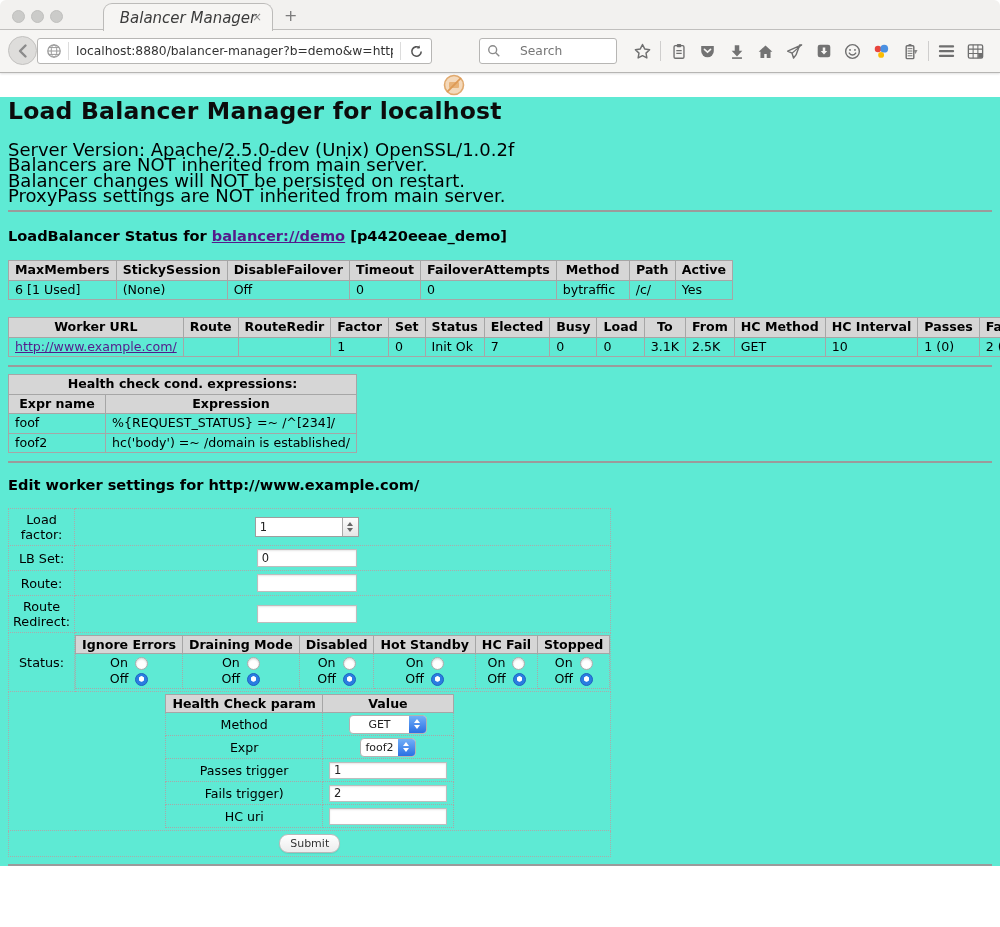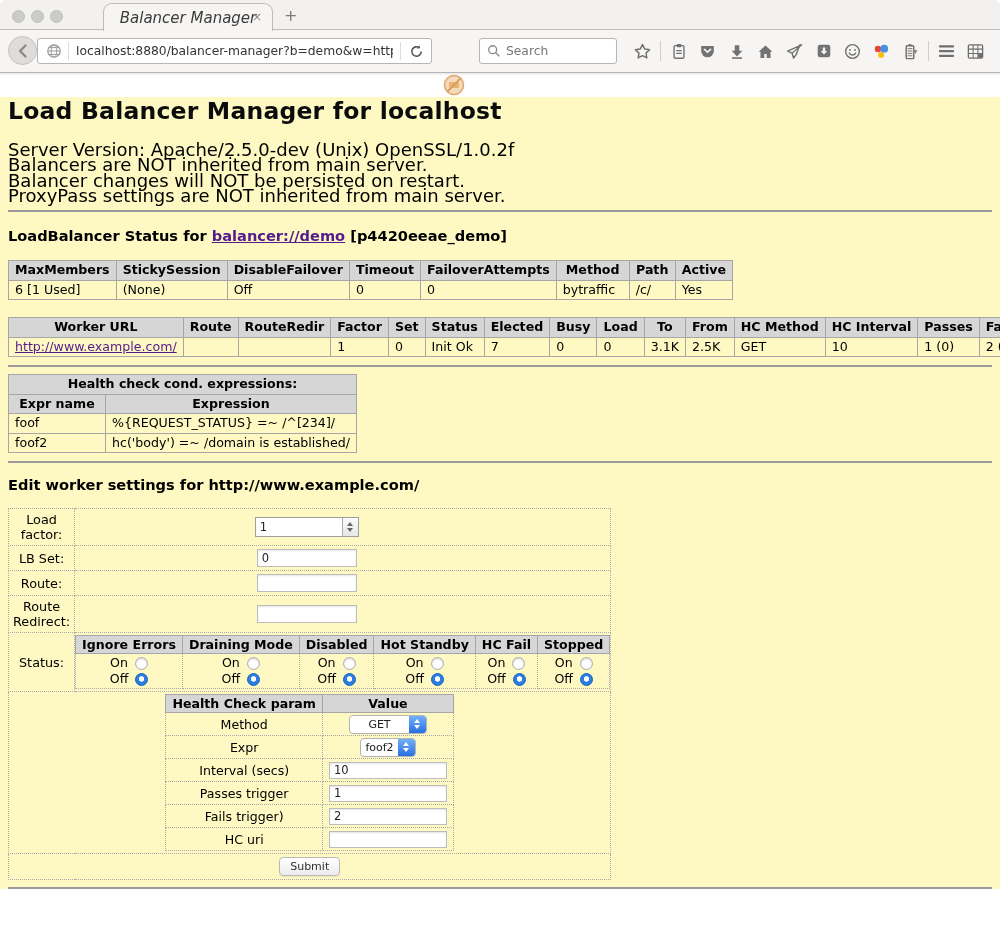--- a/index.html
+++ b/index.html
@@ -17,30 +17,30 @@
 
   .navbar{height:42px;background:#f6f5f3;border-bottom:1px solid #b6b5b3;position:relative;box-shadow:0 1px 2px rgba(0,0,0,.12);}
   .backbtn{position:absolute;left:8px;top:6px;width:29px;height:29px;border-radius:50%;background:#dedddb;border:1px solid #c3c2c0;box-sizing:border-box;display:flex;align-items:center;justify-content:center;}
   .backbtn svg{display:block;}
   .urlbar{position:absolute;left:37px;top:8px;width:395px;height:26px;background:#fff;border:1px solid #b7b6b4;border-radius:3px;box-sizing:border-box;display:flex;align-items:center;overflow:hidden;}
   .urlbar .globe{margin:0 6px 0 8px;flex:0 0 auto;}
   .urlbar .vsep{width:1px;height:18px;background:#dcdcdc;margin-right:7px;flex:0 0 auto;}
   .url-text{font-size:12.3px;color:#333;white-space:nowrap;overflow:hidden;flex:1;}
   .reload{flex:0 0 auto;margin:0 7px;border-left:1px solid #dcdcdc;padding-left:8px;height:18px;display:flex;align-items:center;}
   .blockicon{position:absolute;left:443px;top:44px;}
-  .searchbar{position:absolute;left:479px;top:8px;width:138px;height:26px;background:#fff;border:1px solid #b7b6b4;border-radius:3px;box-sizing:border-box;display:flex;align-items:center;}
+  .searchbar{position:absolute;left:479px;top:8px;width:138px;height:26px;background:#fff;border:1px solid #b7b6b4;border-radius:3px;box-sizing:border-box;display:flex;align-items:center;gap:14px;}
   .searchbar .mag{margin:0 5px 0 7px;}
   .search-ph{font-size:12.3px;color:#777;}
   .toolicons{position:absolute;left:628px;top:9px;display:flex;align-items:center;height:24px;}
   .toolicons .ic{width:29px;height:24px;display:flex;align-items:center;justify-content:center;}
   .toolicons .sep{width:1px;height:20px;background:#cfcecd;margin:0 3px;}
   .caret-down{font-size:8px;color:#8a8a8a;margin-left:-4px;}
 
   
-  .content{padding:0 8px;background:#fef9c3;color:#000;}
+  .content{padding:0 8px;background:#5eead4;color:#000;}
   h1.pagetitle{font-size:23.5px;font-weight:bold;margin:24px 0 0 0;letter-spacing:.2px;color:#0c0c0c;}
   .serverinfo{margin-top:17px;font-size:18px;line-height:15.3px;}
   hr.rule{border:none;height:2px;background:#9b9b9b;margin:7px 0 0 0;}
   h3.sect{font-size:14.6px;font-weight:bold;margin:15px 0 0 0;}
   a.plink{color:#551a8b;text-decoration:underline;}
 
   table.data{border-collapse:collapse;font-size:12.6px;margin-top:16px;}
   table.data th,table.data td{border:1px solid #a6a6a6;padding:1px 6px;white-space:nowrap;line-height:16.5px;}
   table.data th{background:#d6d6d6;font-weight:bold;}
 
@@ -75,21 +75,21 @@
   .mac-select{display:inline-flex;align-items:stretch;border:1px solid #b3b3b3;border-radius:4px;background:#fff;height:19px;box-sizing:border-box;vertical-align:middle;overflow:hidden;}
   .mac-select .lbl{flex:1;font-size:11px;color:#222;display:flex;align-items:center;justify-content:center;padding:0 4px;}
   .mac-select .cap{width:17px;background:linear-gradient(#72b0f8,#2a6fe3);display:flex;flex-direction:column;align-items:center;justify-content:center;gap:2px;}
   .mac-select .cap i{width:0;height:0;border-left:3px solid transparent;border-right:3px solid transparent;}
   .mac-select .cap i.u{border-bottom:4px solid #fff;}
   .mac-select .cap i.d{border-top:4px solid #fff;}
   .sel-method{width:78px;}
   .sel-expr{width:56px;}
 
   td.submitrow{text-align:center;padding:3px 0;}
-  button.submit{font-family:"DejaVu Sans",sans-serif;font-size:11px;color:#333;background:linear-gradient(#fff,#ececec);border:1px solid #b9b9b9;border-radius:4px;padding:2px 10px;box-shadow:0 1px 1px rgba(0,0,0,.08);}
+  button.submit{font-family:"DejaVu Sans",sans-serif;font-size:11px;color:#333;background:linear-gradient(#fff,#ececec);border:1px solid #b9b9b9;border-radius:9px;padding:2px 10px;box-shadow:0 1px 1px rgba(0,0,0,.08);}
 
   .final-rule{margin-top:17px;}
 </style>
 </head>
 <body>
 
 <div class="titlebar">
   <div class="baseline"></div>
   <div class="traffic">
     <span></span>
@@ -460,24 +460,20 @@
               <span class="mac-select sel-expr">
                 <span class="lbl">foof2</span>
                 <span class="cap">
                         <i class="u"></i>
                         <i class="d"></i>
                       </span>
               </span>
             </td>
           </tr>
           <tr>
-            <td>Interval (secs)</td>
-            <td class="vcell"><input class="txt hctxt" type="text" value="10" style=""></td>
-          </tr>
-          <tr>
             <td>Passes trigger</td>
             <td class="vcell"><input class="txt hctxt" type="text" value="1" style=""></td>
           </tr>
           <tr>
             <td>Fails trigger)</td>
             <td class="vcell"><input class="txt hctxt" type="text" value="2" style=""></td>
           </tr>
           <tr>
             <td>HC uri</td>
             <td class="vcell"><input class="txt hctxt" type="text" value="" style=""></td>

